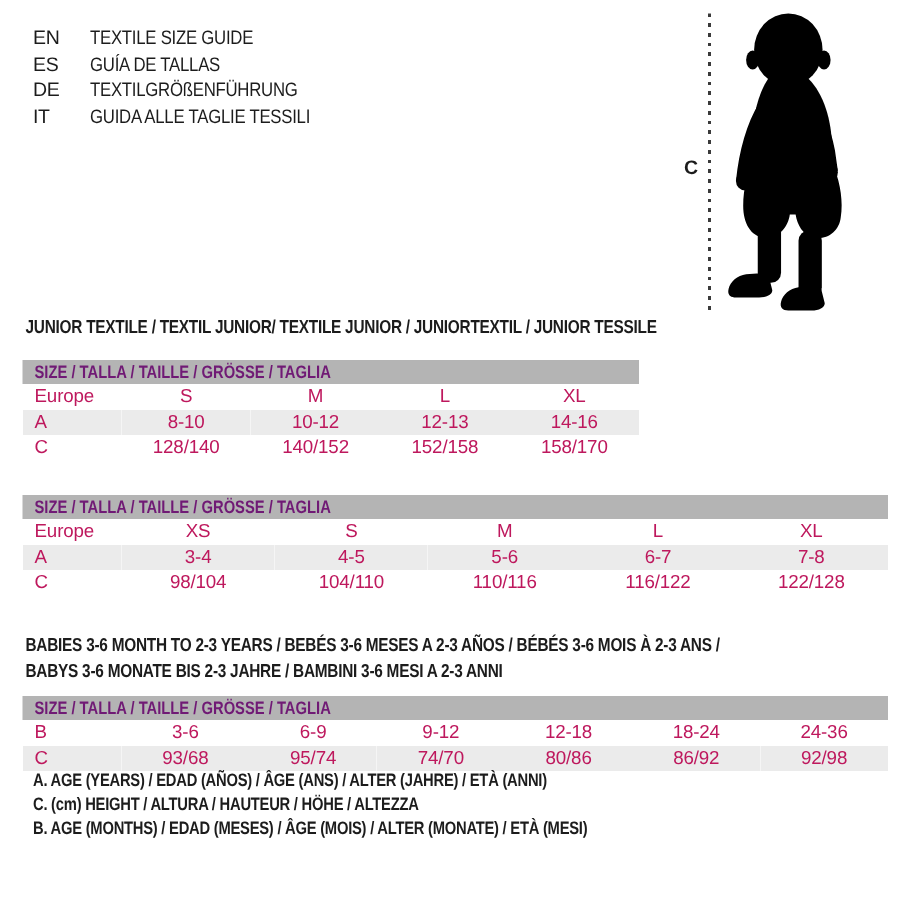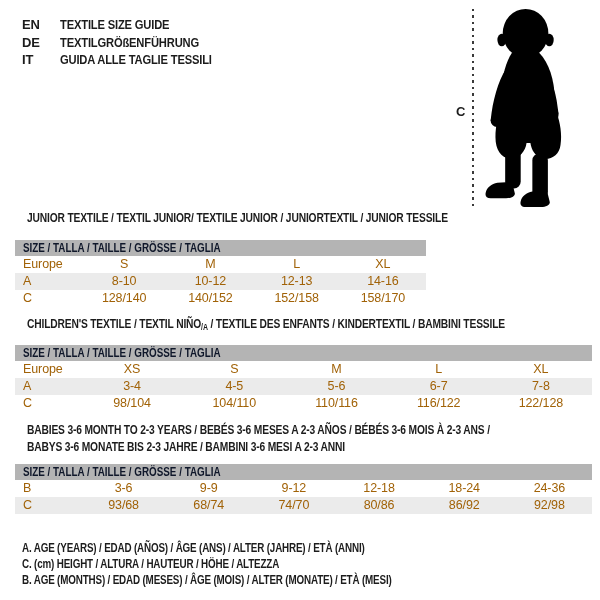--- a/index.html
+++ b/index.html
@@ -10,64 +10,68 @@
     -webkit-font-smoothing:antialiased;
   }
   .abs{position:absolute;}
 
   
   .cond{display:inline-block;transform:scaleX(0.82);transform-origin:0 50%;white-space:nowrap;}
   .cond85{display:inline-block;transform:scaleX(0.86);transform-origin:0 50%;white-space:nowrap;}
 
   
   .langs{left:22px;top:16px;}
-  .lang-row{display:flex;height:17.5px;line-height:17.5px;font-size:13px;font-weight:700;letter-spacing:-0.2px;align-items:flex-end;}
+  .lang-row{display:flex;height:17.5px;line-height:17.5px;font-size:13px;font-weight:400;letter-spacing:-0.2px;align-items:flex-end;}
   .lang-code{width:38px;flex:0 0 38px;}
 
   
   .fig-label{left:456px;top:104px;font-size:13px;font-weight:700;}
   .dotline{
     left:472px;top:9px;width:2px;height:198px;
     background:repeating-linear-gradient(to bottom,#3a3a3a 0px,#3a3a3a 2.5px,transparent 2.5px,transparent 6.5px);
   }
   .baby{left:481px;top:8px;}
 
   
   .sec{left:15px;}
   .sec1{top:211px;width:411px;}
   .sec2{top:317px;width:577px;}
   .sec3{top:422px;width:577px;}
-  .sec-title{height:15px;line-height:15px;font-size:12.5px;font-weight:700;letter-spacing:-0.2px;margin-left:12px;white-space:nowrap;}
+  .sec-title{height:15px;line-height:15px;font-size:12.5px;font-weight:700;letter-spacing:-0.2px;margin-left:2px;white-space:nowrap;}
   .sec3 .sec-title{height:17px;line-height:17px;}
   .sub{font-size:8.5px;vertical-align:-2px;font-weight:700;}
 
   .size-bar{background:#b4b4b4;height:16px;line-height:16px;padding-left:8px;
-    font-size:12px;font-weight:700;color:#0f172a;}
+    font-size:12px;font-weight:700;color:#701a75;}
   .sec1 .size-bar{margin-top:14px;}
   .sec2 .size-bar{margin-top:13px;}
   .sec3 .size-bar{margin-top:8px;}
 
   .tbl{display:table;width:100%;table-layout:fixed;border-collapse:collapse;}
   .tr{display:table-row;}
   .tr:nth-child(even){background:#ebebeb;}
   .td{display:table-cell;height:17px;line-height:17px;font-size:12.5px;font-weight:400;
-      text-align:center;color:#a16207;letter-spacing:-0.1px;overflow:hidden;}
+      text-align:center;color:#be185d;letter-spacing:-0.1px;overflow:hidden;}
   .td.label{width:58px;text-align:left;padding-left:8px;}
 
   
-  .legend{left:22px;top:540px;}
+  .legend{left:22px;top:512px;}
   .legend-line{height:16px;line-height:16px;font-size:12px;font-weight:700;letter-spacing:-0.2px;white-space:nowrap;}
 </style>
 </head>
 <body>
 
 <div class="abs langs">
   <div class="lang-row">
     <span class="lang-code">EN</span>
     <span class="cond85">TEXTILE SIZE GUIDE</span>
+  </div>
+  <div class="lang-row">
+    <span class="lang-code">ES</span>
+    <span class="cond85">GUÍA DE TALLAS</span>
   </div>
   <div class="lang-row">
     <span class="lang-code">DE</span>
     <span class="cond85">TEXTILGRÖßENFÜHRUNG</span>
   </div>
   <div class="lang-row">
     <span class="lang-code">IT</span>
     <span class="cond85">GUIDA ALLE TAGLIE TESSILI</span>
   </div>
 </div>
@@ -118,25 +122,20 @@
       <span class="td label">C</span>
       <span class="td">128/140</span>
       <span class="td">140/152</span>
       <span class="td">152/158</span>
       <span class="td">158/170</span>
     </div>
   </div>
 </div>
 
 <div class="abs sec sec2">
-  <div class="sec-title">
-    <span class="cond">
-      <span>CHILDREN'S TEXTILE / TEXTIL NIÑO</span><span class="sub">/A</span><span> / TEXTILE DES ENFANTS / KINDERTEXTIL / BAMBINI TESSILE</span>
-    </span>
-  </div>
   <div class="size-bar">
     <span class="cond">SIZE / TALLA / TAILLE / GRÖSSE / TAGLIA</span>
   </div>
   <div class="tbl">
     <div class="tr">
       <span class="td label">Europe</span>
       <span class="td">XS</span>
       <span class="td">S</span>
       <span class="td">M</span>
       <span class="td">L</span>
@@ -168,30 +167,30 @@
   <div class="sec-title">
     <span class="cond">BABYS 3-6 MONATE BIS 2-3 JAHRE / BAMBINI 3-6 MESI A 2-3 ANNI</span>
   </div>
   <div class="size-bar">
     <span class="cond">SIZE / TALLA / TAILLE / GRÖSSE / TAGLIA</span>
   </div>
   <div class="tbl">
     <div class="tr">
       <span class="td label">B</span>
       <span class="td">3-6</span>
-      <span class="td">9-9</span>
+      <span class="td">6-9</span>
       <span class="td">9-12</span>
       <span class="td">12-18</span>
       <span class="td">18-24</span>
       <span class="td">24-36</span>
     </div>
     <div class="tr">
       <span class="td label">C</span>
       <span class="td">93/68</span>
-      <span class="td">68/74</span>
+      <span class="td">95/74</span>
       <span class="td">74/70</span>
       <span class="td">80/86</span>
       <span class="td">86/92</span>
       <span class="td">92/98</span>
     </div>
   </div>
 </div>
 
 <div class="abs legend">
   <div class="legend-line">

